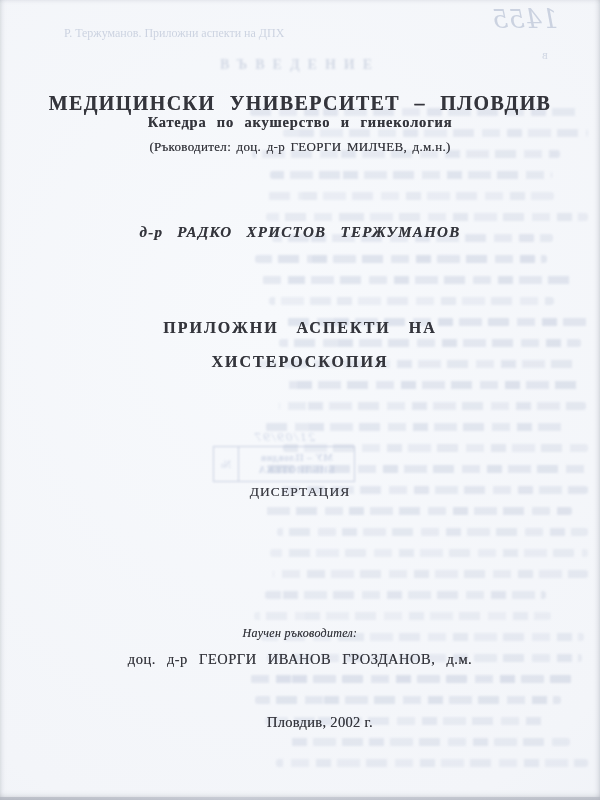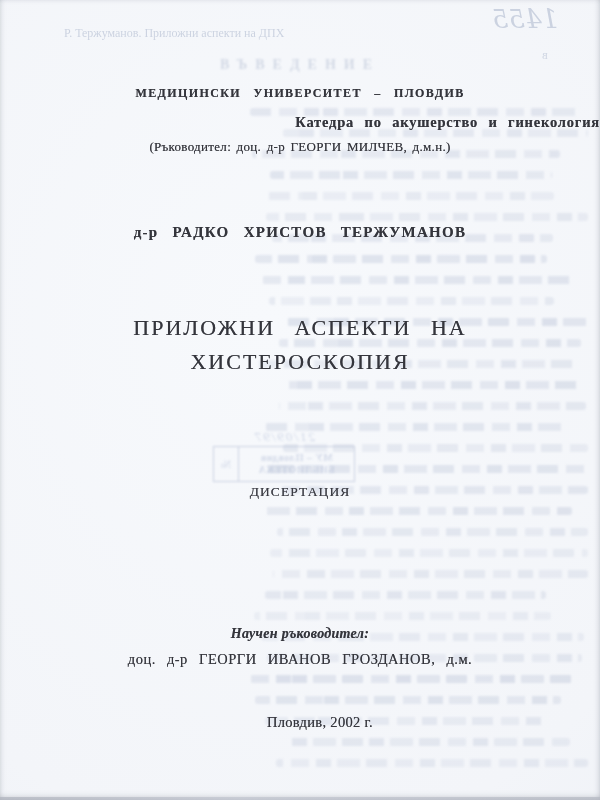--- a/index.html
+++ b/index.html
@@ -22,29 +22,29 @@
     background:linear-gradient(90deg,#b3b7c1,#c4c8d2 40%,#b8bcc6);
     opacity:.75;
   }
   .line{
     position:absolute;left:0;width:100%;
     text-align:center;
     color:#34353c;
     text-shadow:0 0 .5px rgba(52,53,60,.65);
     white-space:nowrap;
   }
-  .org       {top:86px;  font-size:12px; font-weight:bold; letter-spacing:1.4px; word-spacing:8px;}
-  .dept      {top:114px; font-size:14.5px; font-weight:bold; letter-spacing:.8px; word-spacing:6px;text-align:right;}
+  .org       {top:92px;  font-size:20px; font-weight:bold; letter-spacing:1.4px; word-spacing:8px;}
+  .dept      {top:114px; font-size:14.5px; font-weight:bold; letter-spacing:.8px; word-spacing:6px;}
   .head      {top:139px; font-size:13px; letter-spacing:.3px; word-spacing:2px;}
-  .author    {top:224px; font-size:15px; font-weight:bold; letter-spacing:1.3px; word-spacing:9px;}
-  .title     {top:311px; font-size:22px; font-weight:normal; letter-spacing:2px; word-spacing:12px; line-height:34px;}
+  .author    {top:224px; font-size:15px; font-weight:bold; letter-spacing:1.3px; word-spacing:9px;font-style:italic;}
+  .title     {top:311px; font-size:16px; font-weight:bold; letter-spacing:2px; word-spacing:12px; line-height:34px;}
   .doctype   {top:484px; font-size:13.5px; font-weight:bold; letter-spacing:1.1px; color:#3c3d45; font-weight:normal;}
   .degree    {top:507px; font-size:13.5px; letter-spacing:.4px; word-spacing:4px;}
   .docname   {top:529px; font-size:15px; font-weight:bold; font-style:italic; letter-spacing:.4px;}
-  .suplabel  {top:626px; font-size:14px; font-weight:bold; font-style:italic; letter-spacing:.3px;}
+  .suplabel  {top:626px; font-size:12px; font-weight:normal; font-style:italic; letter-spacing:.3px;}
   .supname   {top:651px; font-size:14.5px; letter-spacing:.5px; word-spacing:7px;}
   .imprint   {top:714px; font-size:14.5px; letter-spacing:.3px;margin-left:20px;}
 
   
   .bleed-layer{position:absolute;inset:0;pointer-events:none;}
   .bleed-line{
     position:absolute;height:8px;border-radius:3px;
     background:repeating-linear-gradient(90deg,
       rgba(148,161,192,.55) 0 15px, transparent 15px 21px,
       rgba(148,161,192,.42) 21px 44px, transparent 44px 50px,

